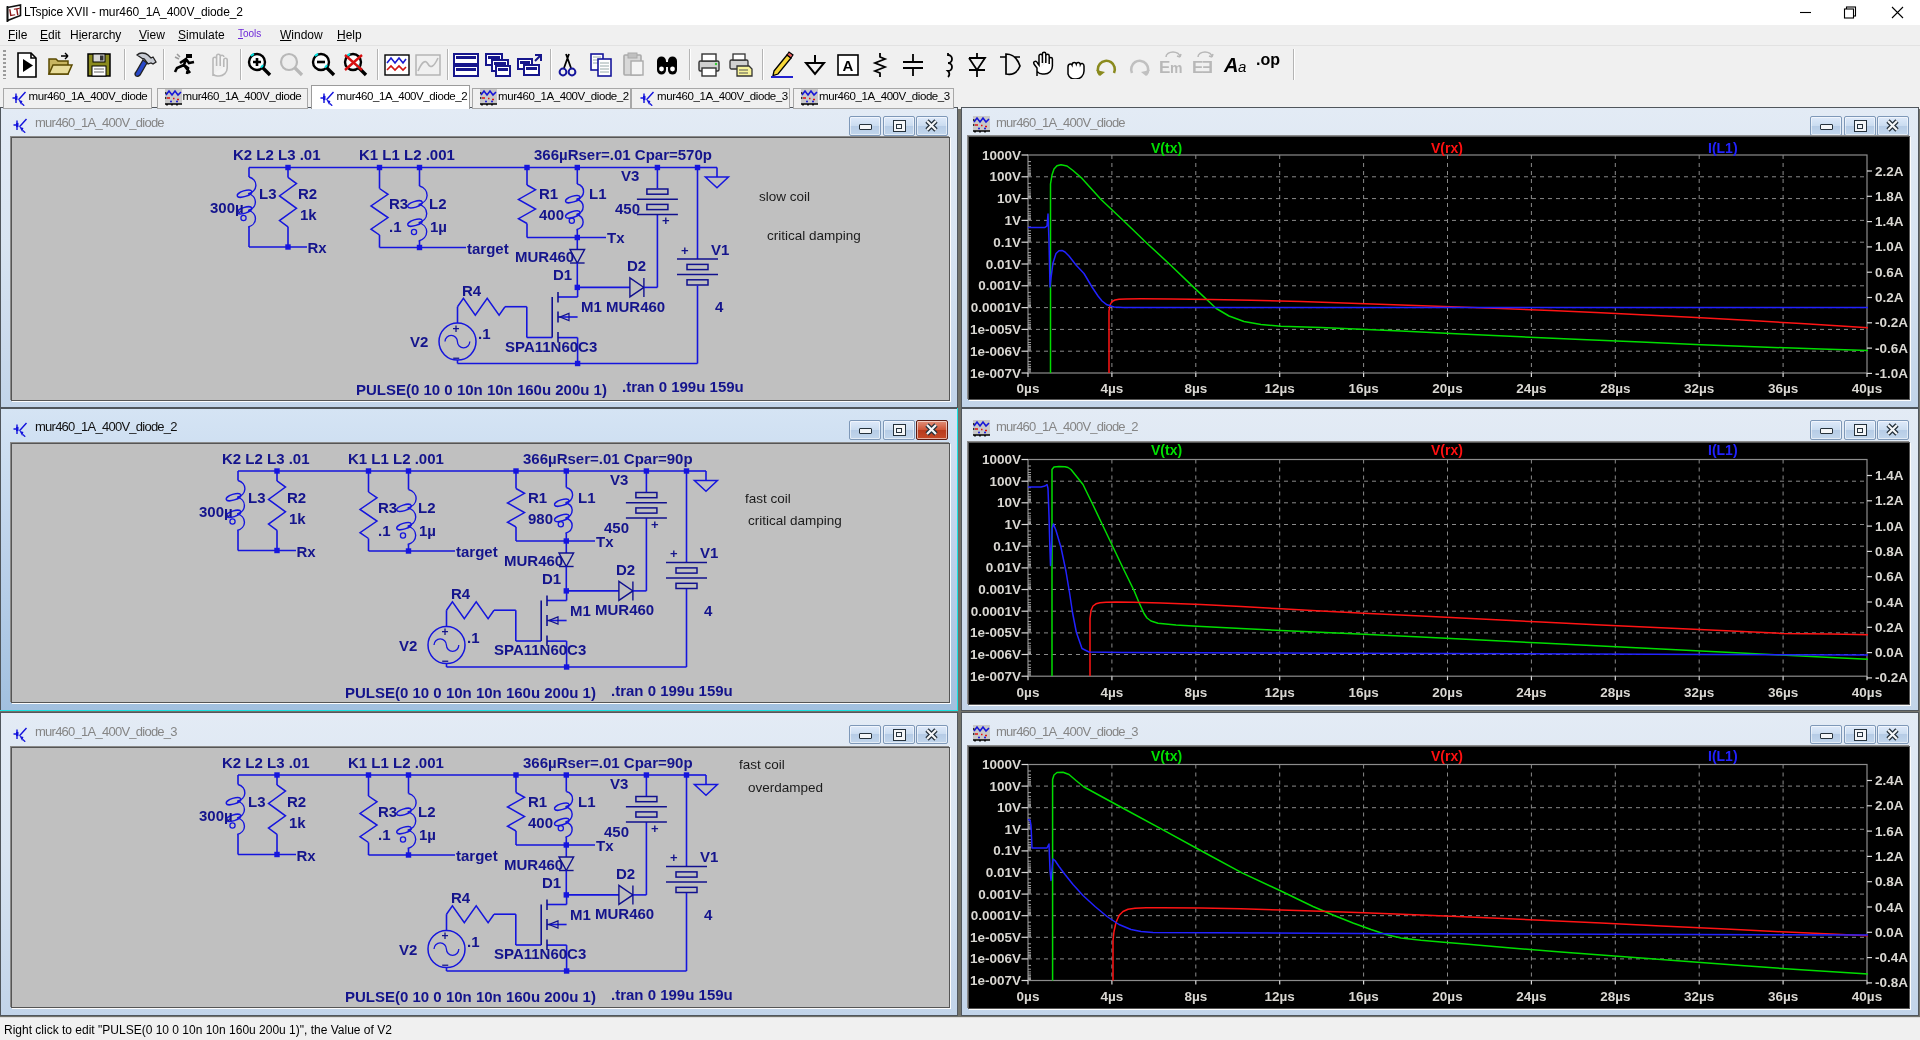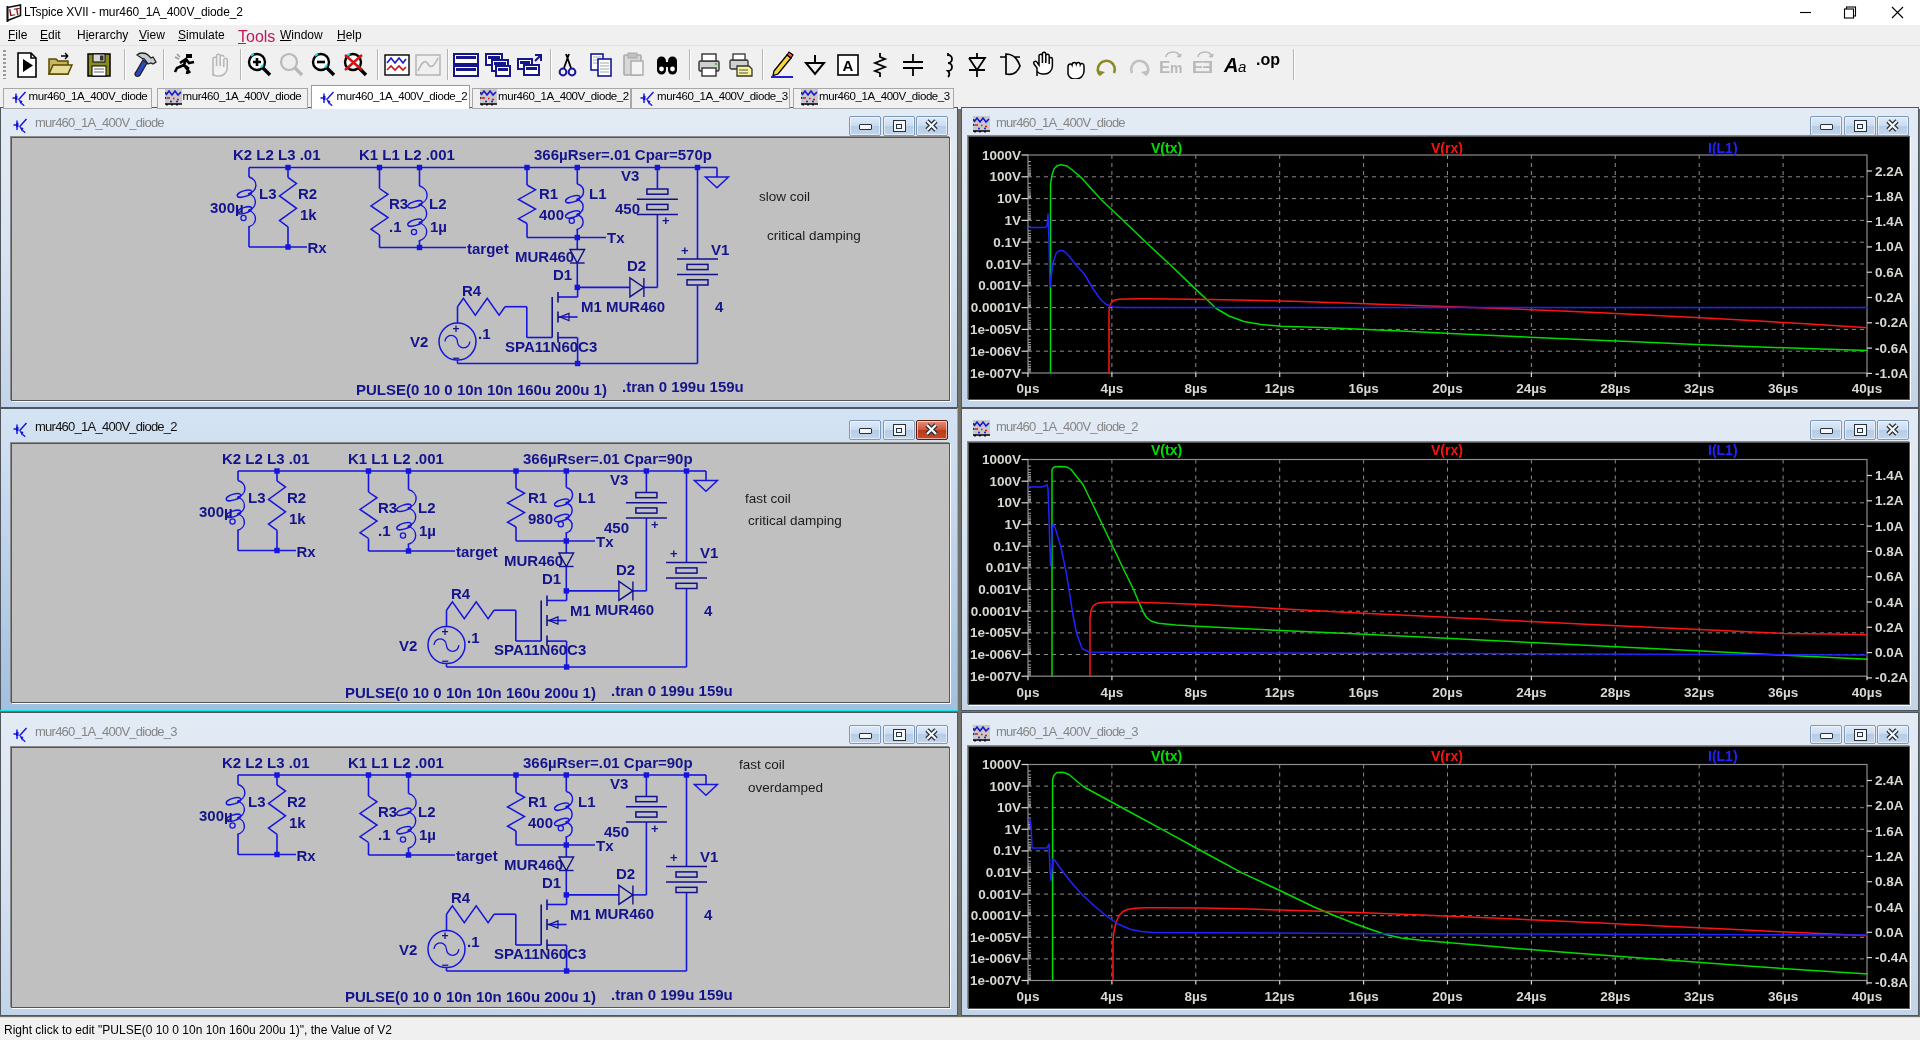--- a/index.html
+++ b/index.html
@@ -10,24 +10,24 @@
     <svg width="140" height="25" viewBox="0 0 140 25" style="position:absolute;left:1780px;top:0">
       <line x1="20" y1="12.5" x2="31" y2="12.5" stroke="#000" stroke-width="1.1"></line>
       <rect x="66.5" y="7" width="9" height="9" fill="none" stroke="#000" stroke-width="1.1"></rect>
       <rect x="64.5" y="9" width="9" height="9" fill="#fff" stroke="#000" stroke-width="1.1"></rect>
       <path d="M112 7 l11 11 M123 7 l-11 11" stroke="#000" stroke-width="1.1"></path>
     </svg>
   </div>
 <div style="position:absolute;left:0;top:25px;width:1920px;height:20px;background:#f0f0f0;border-bottom:1px solid #e2e2e2">
     <div style="position:absolute;left:8px;top:3px;font-size:12px;color:#000"><u>F</u>ile</div>
     <div style="position:absolute;left:40px;top:3px;font-size:12px;color:#000"><u>E</u>dit</div>
-    <div style="position:absolute;left:77px;top:3px;font-size:12px;color:#000">H<u>i</u>erarchy</div>
+    <div style="position:absolute;left:70px;top:3px;font-size:12px;color:#000">H<u>i</u>erarchy</div>
     <div style="position:absolute;left:139px;top:3px;font-size:12px;color:#000"><u>V</u>iew</div>
     <div style="position:absolute;left:178px;top:3px;font-size:12px;color:#000"><u>S</u>imulate</div>
-    <div style="position:absolute;left:238px;top:3px;font-size:16px;color:#be185d"><u>T</u>ools</div>
+    <div style="position:absolute;left:238px;top:3px;font-size:10px;color:#6d28d9"><u>T</u>ools</div>
     <div style="position:absolute;left:280px;top:3px;font-size:12px;color:#000"><u>W</u>indow</div>
     <div style="position:absolute;left:337px;top:3px;font-size:12px;color:#000"><u>H</u>elp</div>
   </div>
 <div style="position:absolute;left:0;top:46px;width:1920px;height:38px;background:#f0f0f0;border-bottom:1px solid #d5d5d5"></div>
 <div style="position:absolute;left:13px;top:51px;width:28px;height:28px"><svg width="28" height="28" viewBox="0 0 28 28">
       <path d="M5 2 h13 l5 5 v19 h-18 z" fill="#fff" stroke="#000" stroke-width="1.6"></path>
       <path d="M18 2 v5 h5" fill="none" stroke="#000" stroke-width="1.6"></path>
       <path d="M10 8 L20 14.5 L10 21 Z" fill="#000"></path>
     </svg></div>
 <div style="position:absolute;left:46px;top:51px;width:28px;height:28px"><svg width="28" height="28" viewBox="0 0 28 28">

